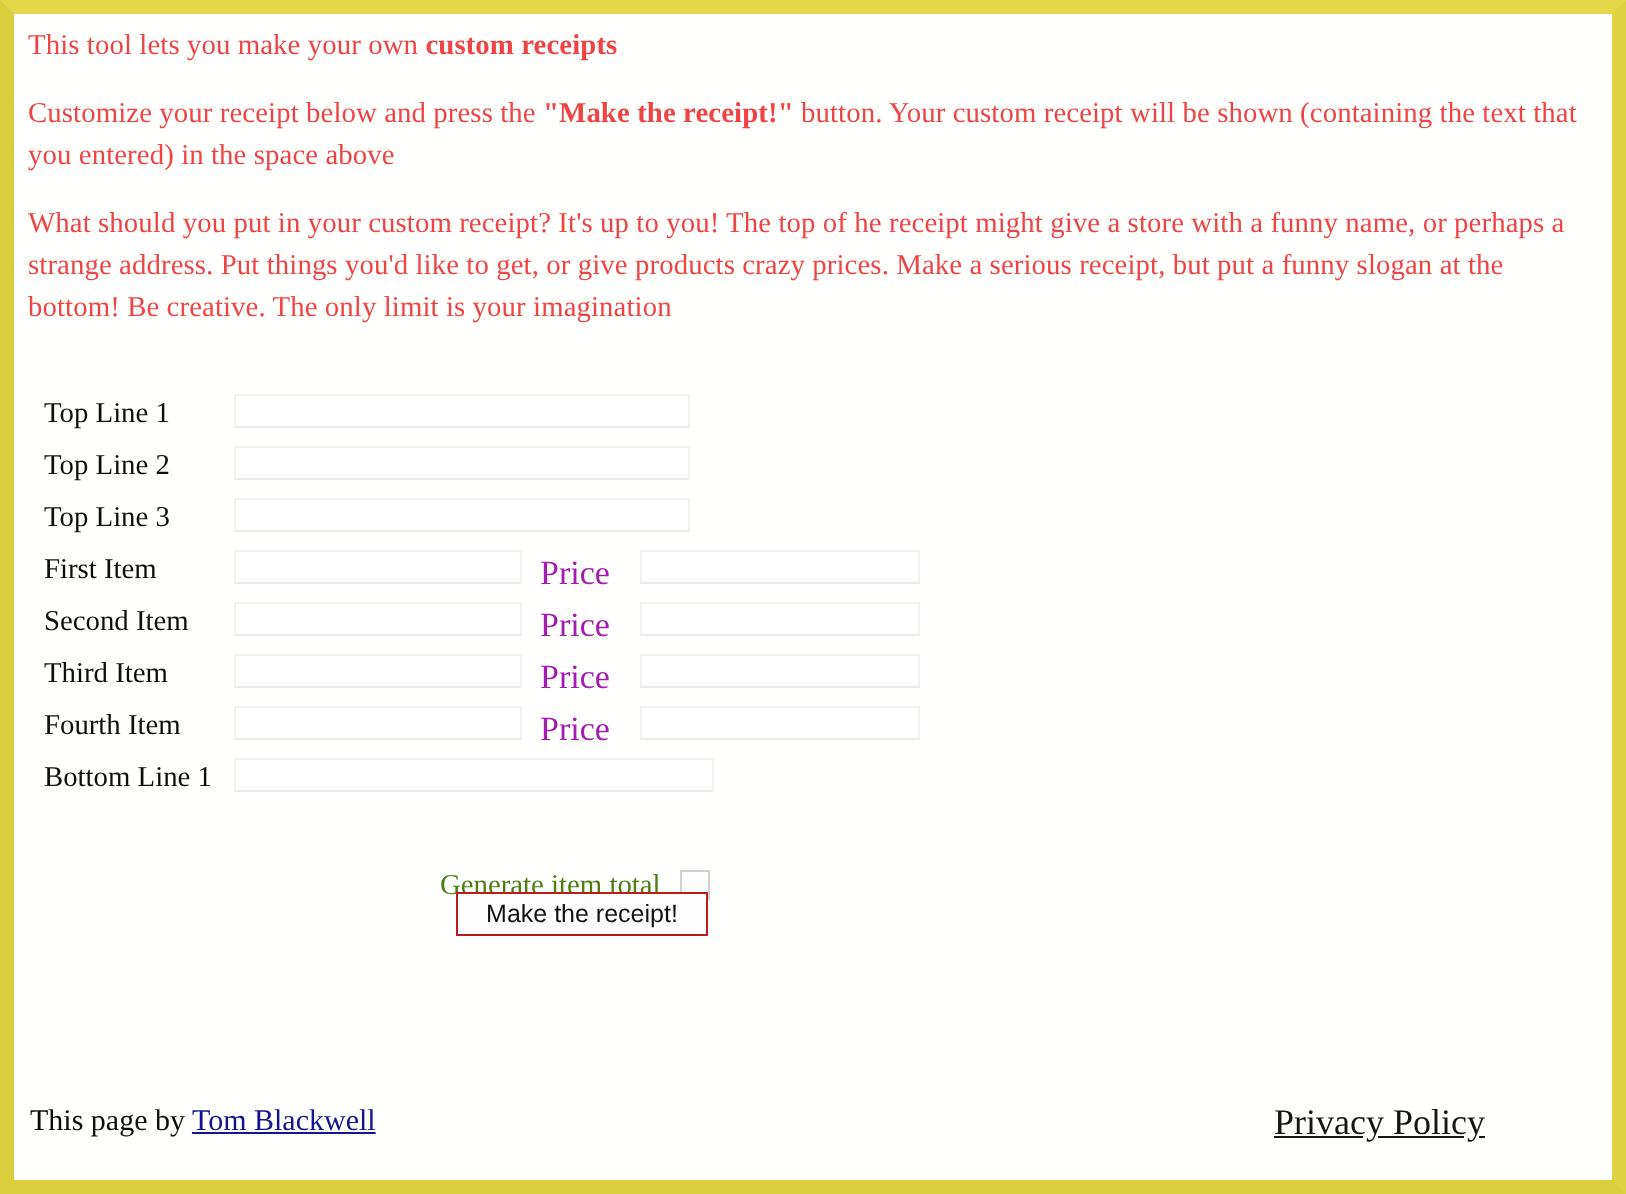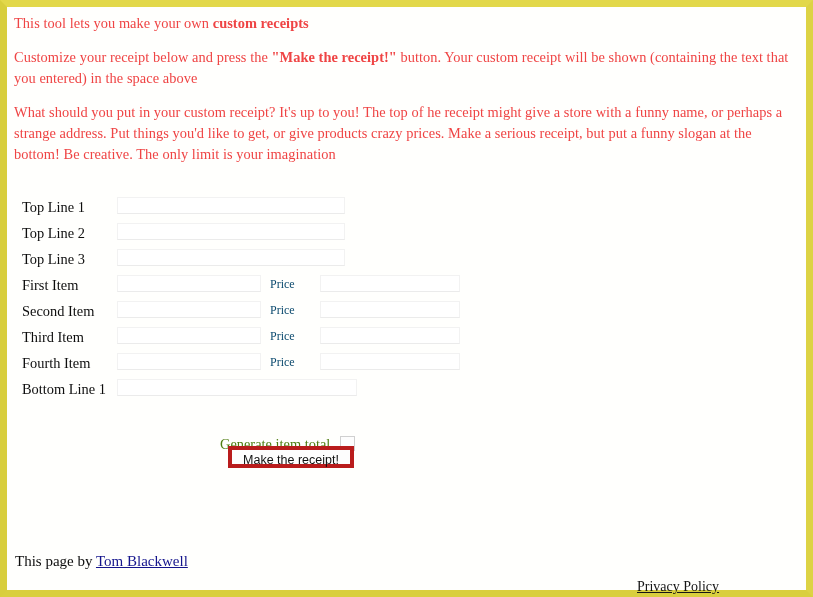--- a/index.html
+++ b/index.html
@@ -66,22 +66,22 @@
     position: absolute;
     left: 8px;
     top: 2px;
     font-size: 14.4px;
     color: #0d0d0d;
   }
   .price-label {
     position: absolute;
     left: 256px;
     top: 2px;
-    font-size: 12px;
-    color: #0c4a6e;
+    font-size: 17px;
+    color: #a21caf;
   }
   input.txt {
     position: absolute;
     top: 0px;
     height: 17px;
     border: 1px solid #f2f2f2;
     border-bottom: 1px solid #ebebeb;
     background: #ffffff;
     font-family: "Liberation Serif", "DejaVu Serif", serif;
     font-size: 12px;
@@ -124,41 +124,41 @@
   .make-btn {
     position: absolute;
     left: 214px;
     top: 27px;
     width: 126px;
     height: 22px;
     font-family: "Liberation Sans", "DejaVu Sans", sans-serif;
     font-size: 12.5px;
     color: #111;
     background: #fdfdfd;
-    border: 4px solid #b91c1c;
+    border: 1px solid #b91c1c;
     box-sizing: border-box;
     text-align: center;
     line-height: 20px;
     cursor: pointer;
     padding: 0;
   }
 
   
   .byline {
     position: absolute;
     left: 8px;
     top: 546px;
     font-size: 15px;
     color: #0d0d0d;
   }
   .privacy {
     position: absolute;
     left: 630px;
-    top: 572px;
-    font-size: 14px;
+    top: 544px;
+    font-size: 18px;
   }
   a.lnk {
     color: #1111aa;
     text-decoration: underline;
   }
   .byline a.lnk { color: #14148c; }
   .privacy a.lnk { color: #151515; }
 </style>
 </head>
 <body>

